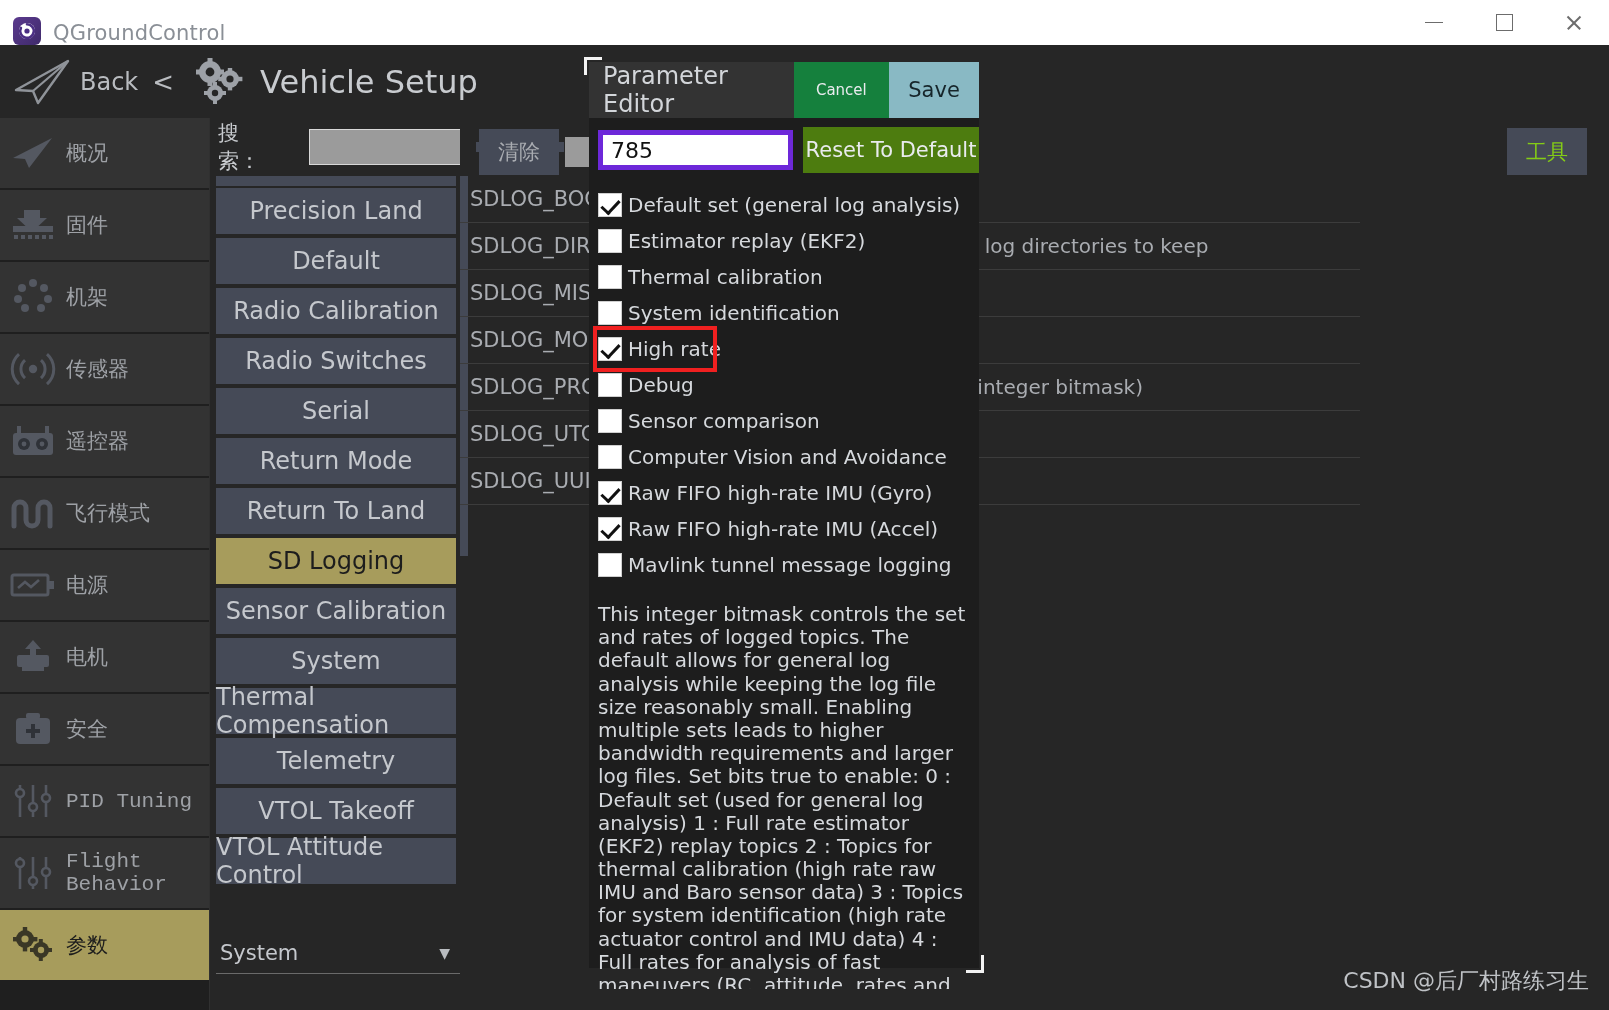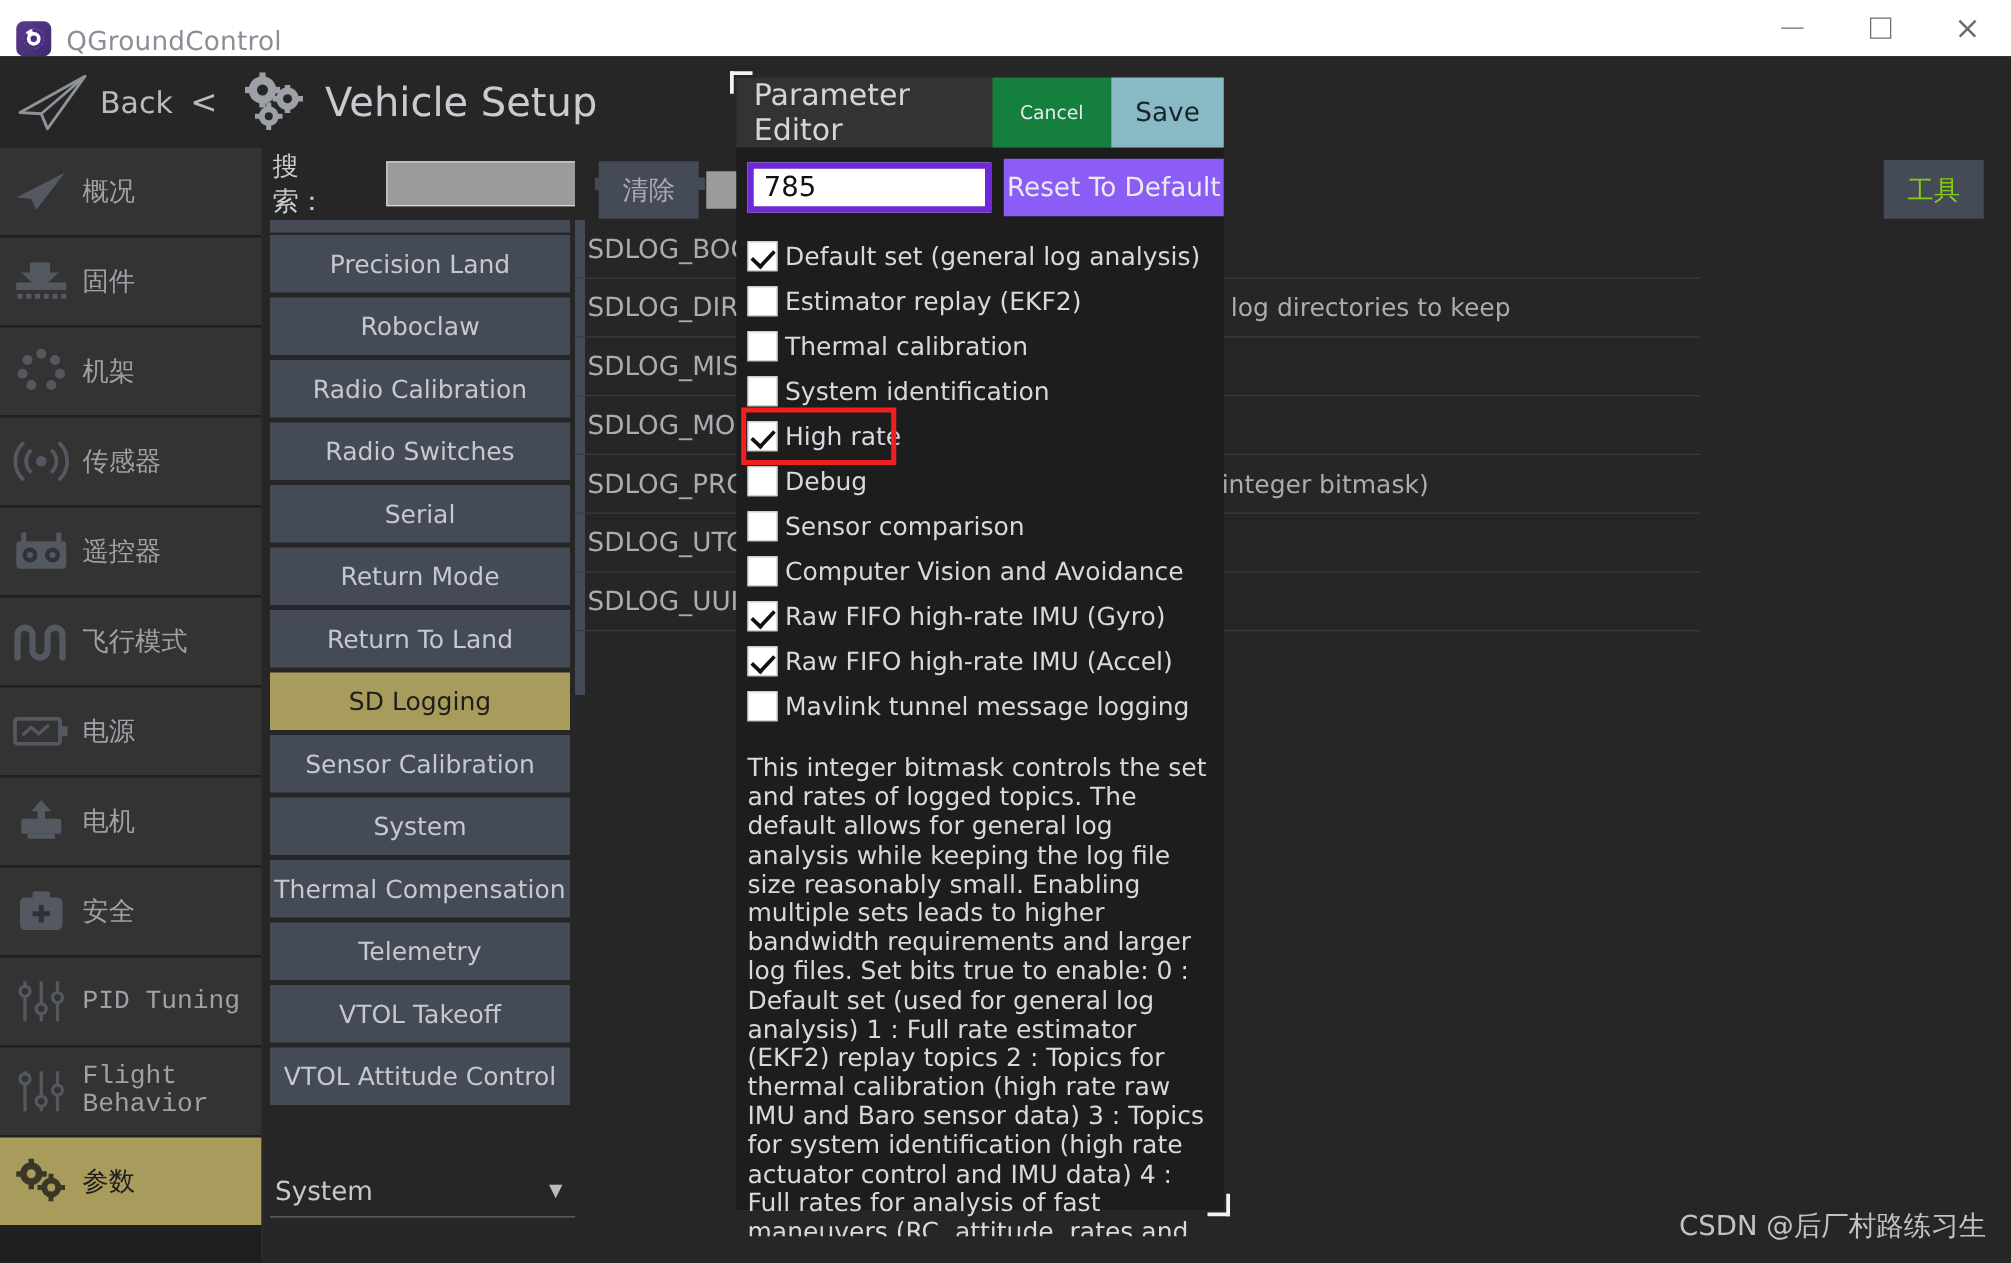--- a/index.html
+++ b/index.html
@@ -69,21 +69,21 @@
   .search-lbl { font-size:21px; color:#c8cbcf; margin-right:12px; }
   .search-input {
     width:180px; height:36px; background:#9b9b9b; border:1px solid #d8d8d8;
     outline:none; font-size:18px; color:#111; padding:0 6px;
     font-family:"DejaVu Sans","Liberation Sans",sans-serif;
   }
   .btn-scroll { position:relative; height:834px; overflow:hidden; padding:0 4px; }
   .stub-btn { height:10px; background:#454a57; margin-bottom:2px; }
   .comp-btn {
     height:46px; margin-bottom:4px; background:#454a57; color:#c5c8cd;
-    display:flex; align-items:center; justify-content:center; font-size:20px;
+    display:flex; align-items:center; justify-content:center; font-size:24px;
   }
   .comp-btn.active { background:#a79c5c; color:#1d1d1d; }
   .sys-select {
     position:absolute; left:216px; top:932px; width:244px; height:42px;
     border-bottom:1px solid #6a6a6a; display:flex; align-items:center;
     color:#c5c8cd; font-size:21px;
   }
   .sys-select .cap { padding-left:4px; }
   .sys-select .arr { margin-left:auto; margin-right:10px; color:#b9bcc0; font-size:14px; }
 
@@ -133,21 +133,21 @@
     width:96px; height:56px; background:#89b9c4; color:#16252a;
     display:flex; align-items:center; justify-content:center; font-size:21px;
   }
   .dlg-valuerow { display:flex; align-items:center; margin-top:9px; padding-left:9px; }
   .dlg-valinput {
     width:195px; height:40px; background:#ffffff; color:#111; border:5px solid #6d28d9;
     font-size:22px; padding:0 8px; outline:none;
     font-family:"DejaVu Sans","Liberation Sans",sans-serif;
   }
   .dlg-reset {
-    margin-left:10px; width:177px; height:46px; background:#8b5cf6; color:#e9ebee;
+    margin-left:10px; width:177px; height:46px; background:#4d7c0f; color:#e9ebee;
     display:flex; align-items:center; justify-content:center; font-size:21px;
   }
   .cb-list { margin-top:14px; padding-left:9px; }
   .cb-row { position:relative; display:flex; align-items:center; height:36px; }
   .cb-box {
     width:24px; height:24px; background:#ffffff; border:1px solid #cfcfcf;
     flex:0 0 24px; position:relative; margin-right:6px;
   }
   .cb-box.checked:after {
     content:""; position:absolute; left:6px; top:2px; width:8px; height:15px;
@@ -401,21 +401,21 @@
 
   <div class="midcol">
     <div class="search-row">
       <div class="search-lbl">搜索：</div>
       <input class="search-input" type="text" placeholder="" style="">
     </div>
 
     <div class="btn-scroll">
       <div class="stub-btn"></div>
       <div class="comp-btn">Precision Land</div>
-      <div class="comp-btn">Roboclaw</div>
+      <div class="comp-btn">Default</div>
       <div class="comp-btn">Radio Calibration</div>
       <div class="comp-btn">Radio Switches</div>
       <div class="comp-btn">Serial</div>
       <div class="comp-btn">Return Mode</div>
       <div class="comp-btn">Return To Land</div>
       <div class="comp-btn active">SD Logging</div>
       <div class="comp-btn">Sensor Calibration</div>
       <div class="comp-btn">System</div>
       <div class="comp-btn">Thermal Compensation</div>
       <div class="comp-btn">Telemetry</div>

